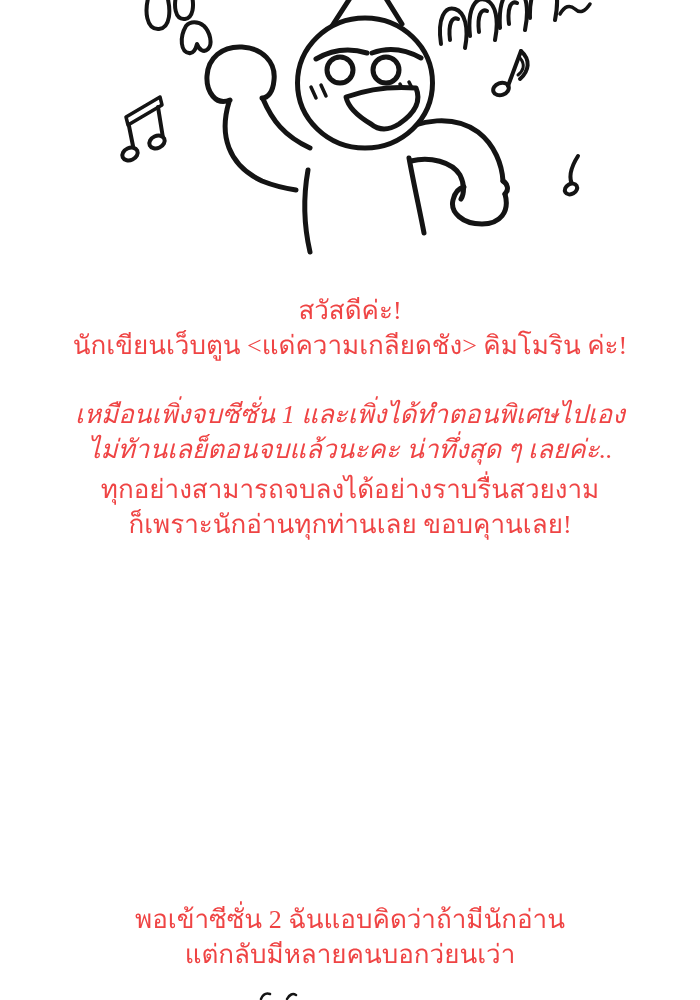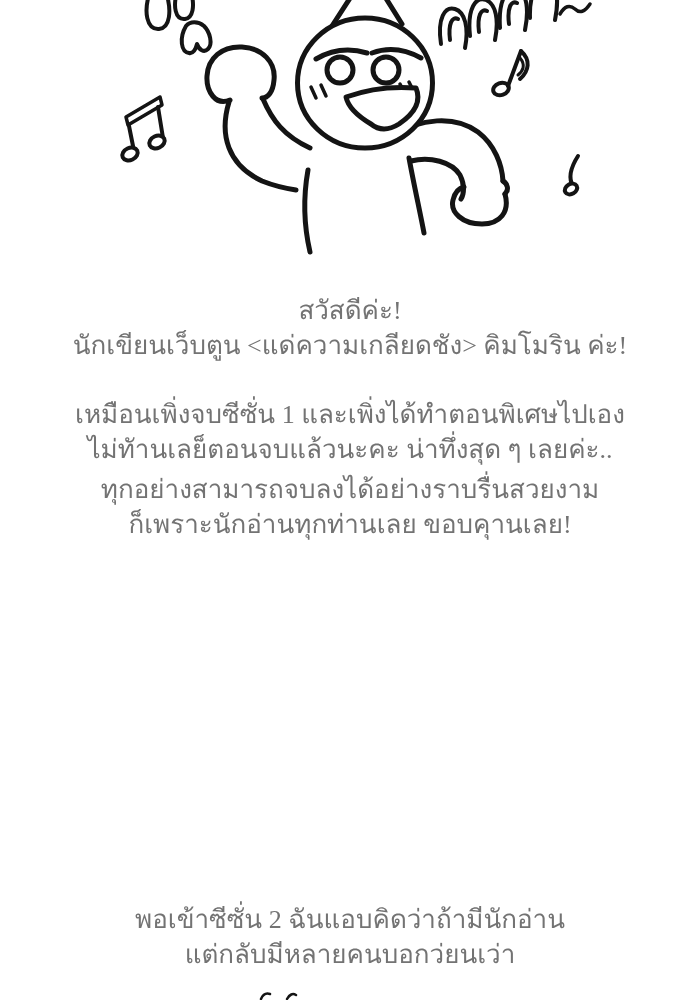--- a/index.html
+++ b/index.html
@@ -2,28 +2,28 @@
 <html><head>
 <meta charset="utf-8">
 <style>
   html,body { margin:0; padding:0; background:#e9e9e9; }
   .page {
     position:relative;
     width:700px; height:1000px;
     margin:0 auto;
     background:#ffffff;
     overflow:hidden;
-    color:#737373;
+    color:#ef4444;
     font-family:"Liberation Serif", serif;
   }
   .art { position:absolute; left:0; top:0; }
   .tblock { position:absolute; left:0; width:700px; text-align:center; }
   .tline  { font-size:26px; line-height:35px; white-space:nowrap; }
   .b1 { top:293px; }
-  .b2 { top:397px; }
+  .b2 { top:397px;font-style:italic; }
   .b3 { top:472px; }
   .b4 { top:886px;margin-top:16px; }
   .clip-mark { position:absolute; left:255px; top:991px; }
 </style>
 </head>
 <body>
 
 <div class="page">
 
   <svg class="art" width="700" height="270" viewBox="0 0 700 270" fill="none" stroke="#141414" stroke-width="5" stroke-linecap="round" stroke-linejoin="round">

